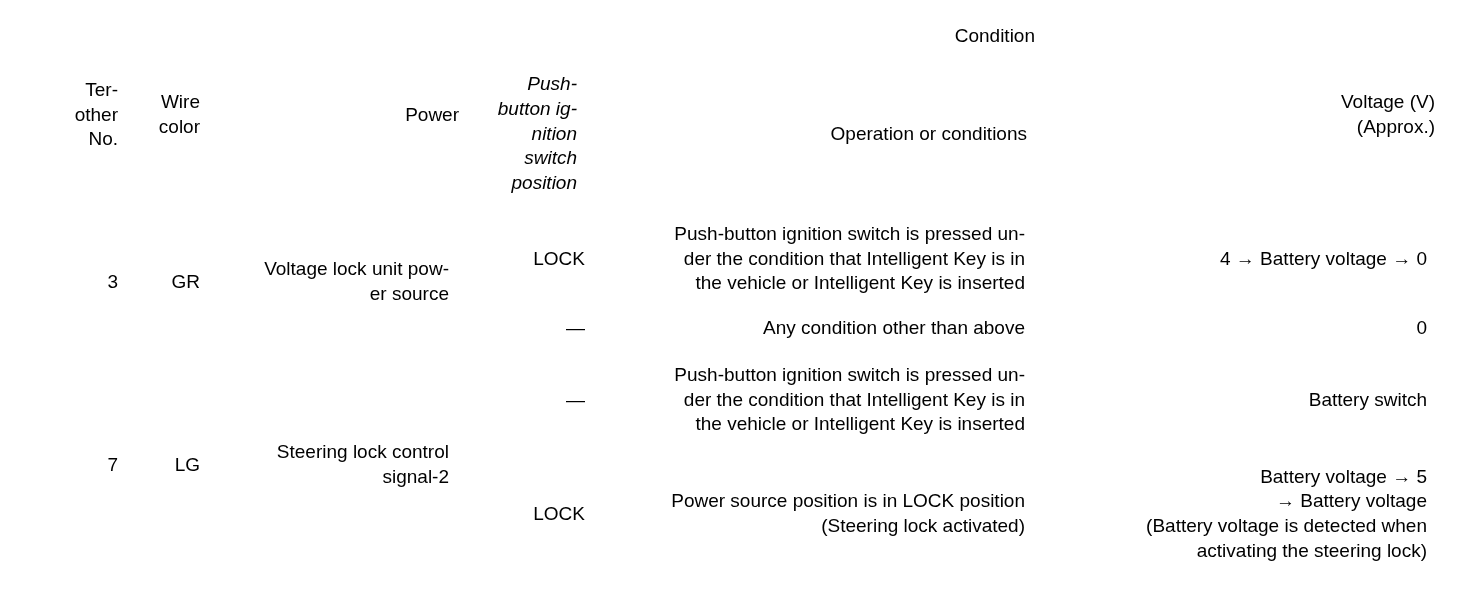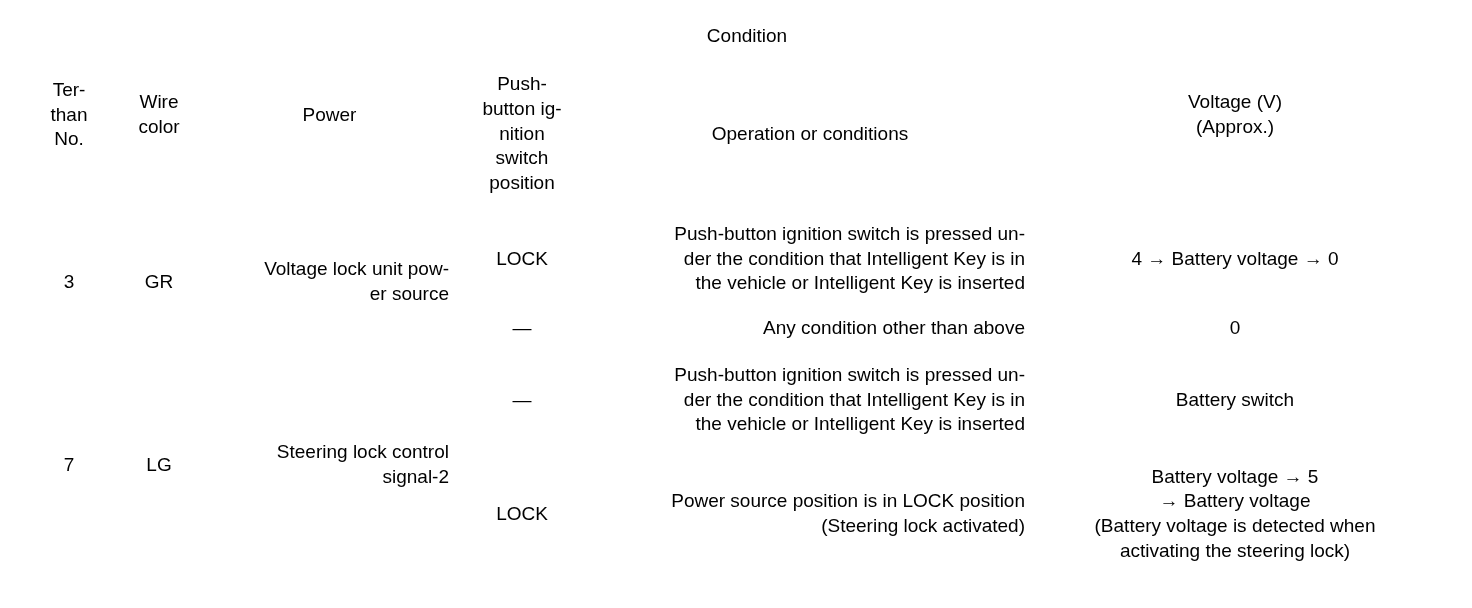--- a/index.html
+++ b/index.html
@@ -49,21 +49,21 @@
 
   
   .rule-top    { border-top: 4px solid #000; }
   .rule-bottom { border-bottom: 4px solid #000; }
   .rule-major  { border-bottom: 3px solid #000; }
   .rule-minor  { border-bottom: 2px solid #000; }
   .vr-left     { border-left: 2px solid #000; }
   .vr-right    { border-right: 2px solid #000; }
 
   
-  .ctr  { text-align: center; }
+  .ctr  { text-align: right; }
   .lft  { text-align: right; }
   .pad-l { padding-left: 14px !important; padding-right: 10px !important; }
   .pad-x { padding-left: 8px !important;  padding-right: 8px !important; }
 
   .hdr-tall { height: 196px; }
 
   .cell-3lines { padding-top: 10px; padding-bottom: 10px; }
 
   .multi { white-space: pre-line; }
 </style>
@@ -78,32 +78,32 @@
         <col class="c-wire">
         <col class="c-item">
       <col class="c-pos">
         <col class="c-oper">
         <col class="c-volt">
     </colgroup>
     <tbody>
 
       <tr>
         <td class="rule-top ctr hdr-tall multi" rowspan="2">Ter-
-than
+other
 No.</td>
         <td class="rule-top ctr hdr-tall vr-left multi" rowspan="2">Wire
 color</td>
         <td class="rule-top ctr hdr-tall vr-left multi" rowspan="2">Power</td>
         <td class="rule-top rule-minor ctr vr-left vr-right" colspan="2" style="height:38px;">Condition</td>
         <td class="rule-top ctr hdr-tall multi" rowspan="2">Voltage (V)
 (Approx.)</td>
       </tr>
 
       <tr>
-        <td class="ctr multi pad-x" style="height:158px;">Push-
+        <td class="ctr multi pad-x" style="height:158px;font-style:italic;">Push-
 button ig-
 nition
 switch
 position</td>
         <td class="ctr vr-left vr-right pad-x">Operation or conditions</td>
       </tr>
 
       <tr>
         <td class="rule-major ctr" rowspan="2">3</td>
         <td class="rule-major ctr vr-left" rowspan="2">GR</td>

